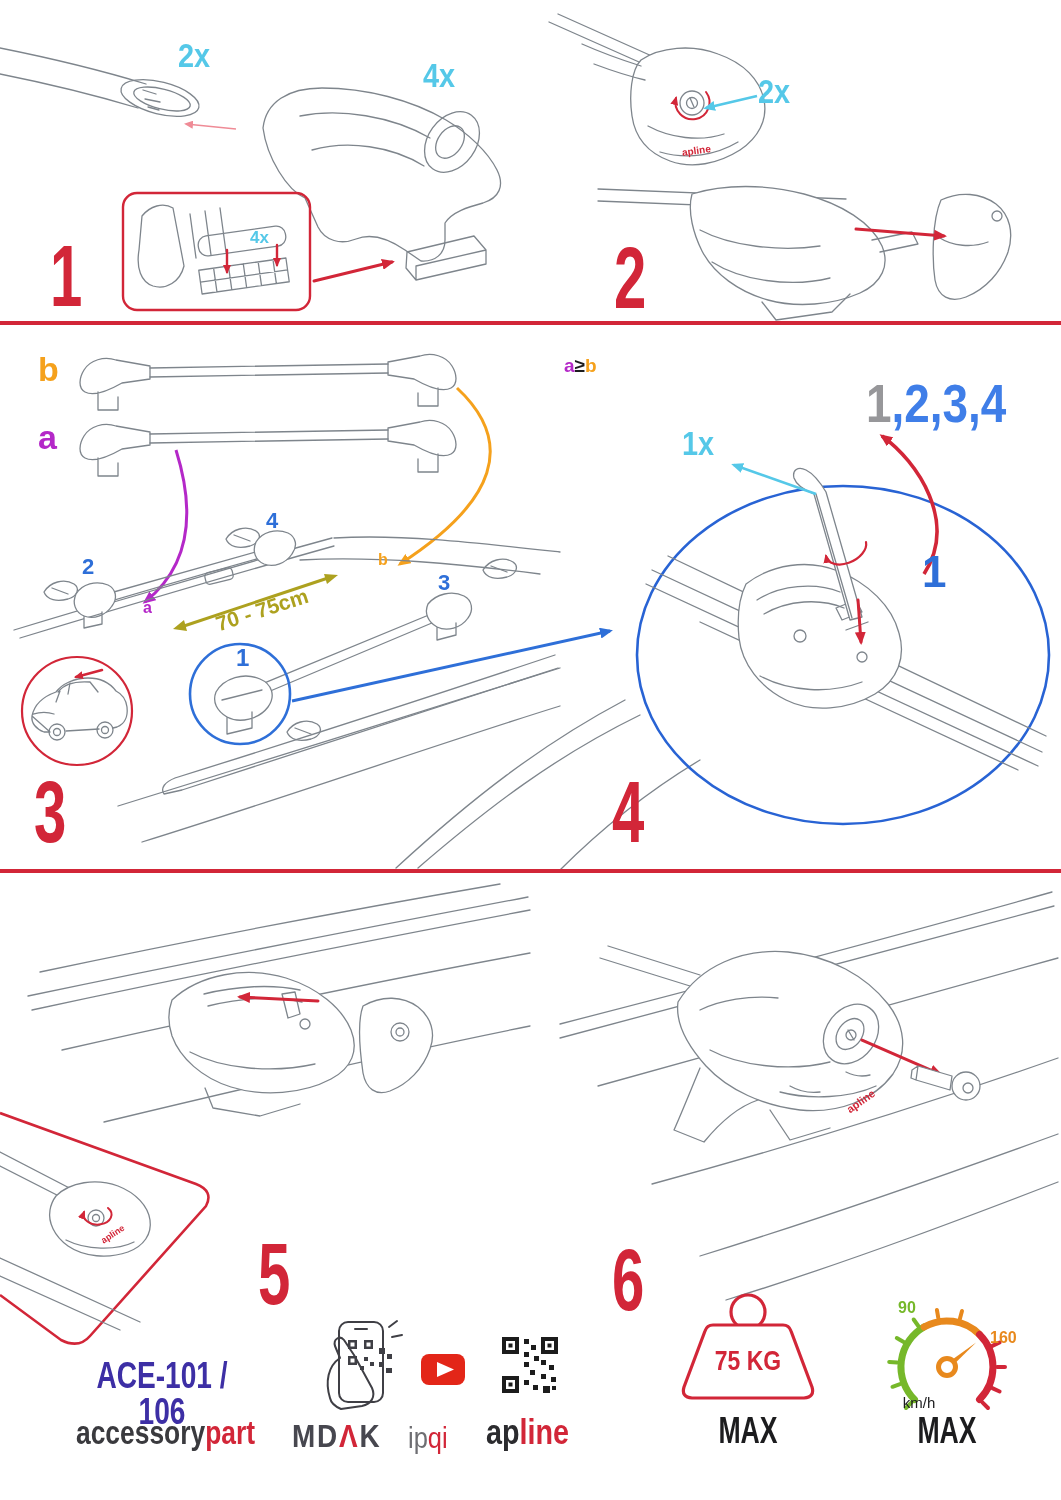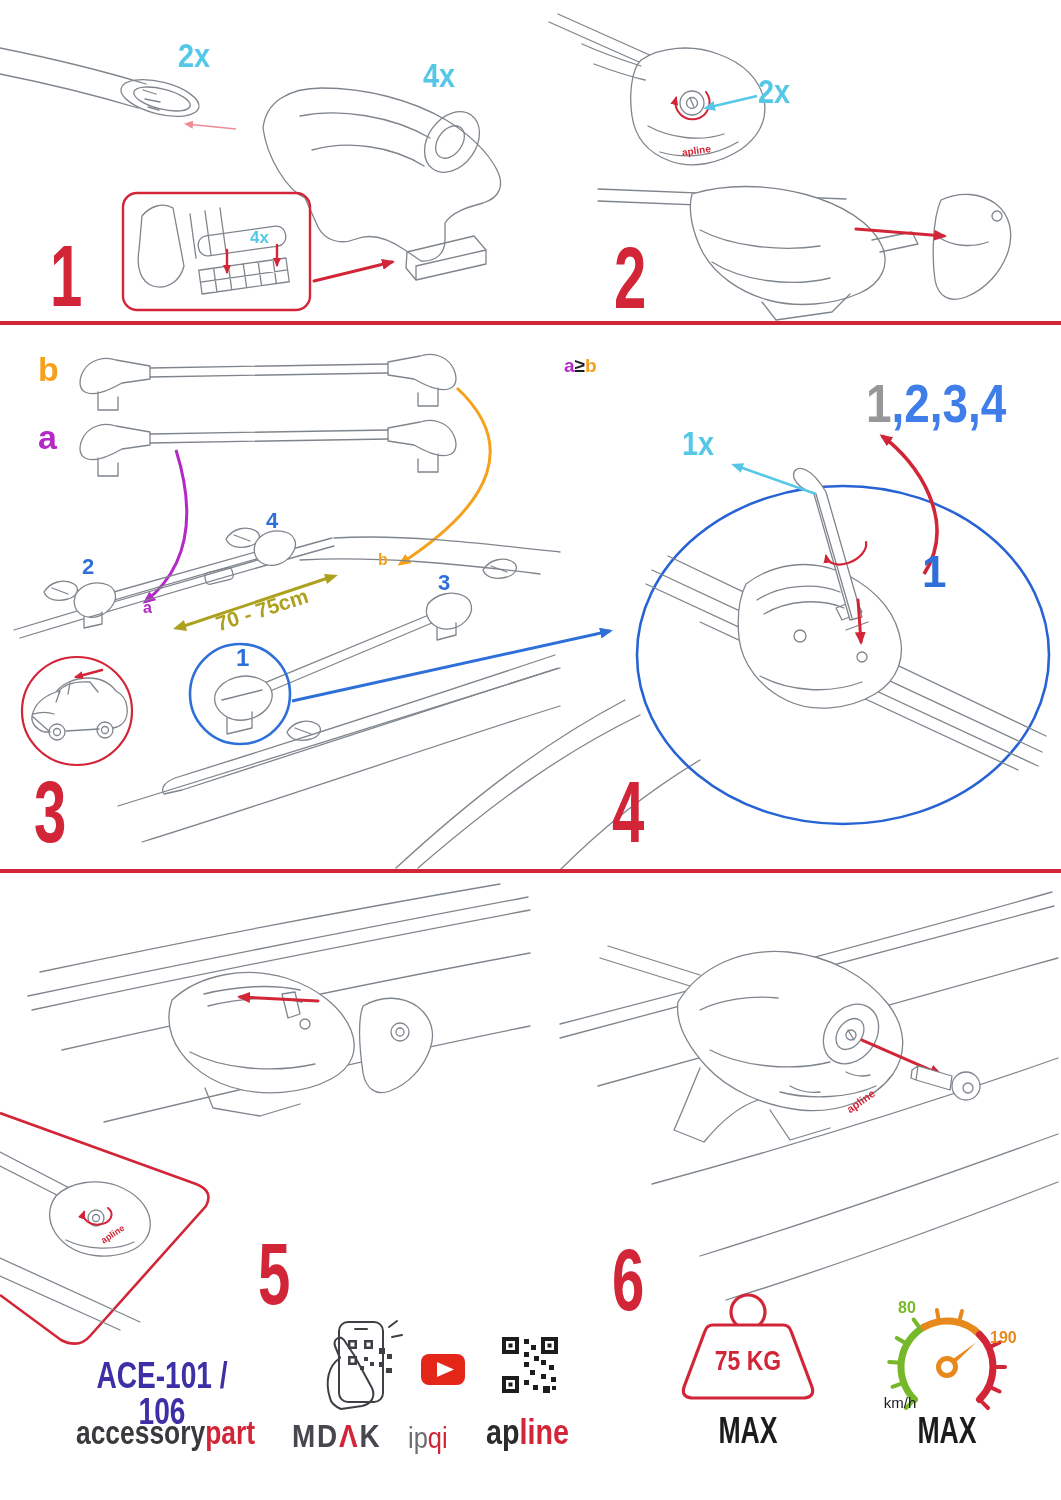--- a/index.html
+++ b/index.html
@@ -42,21 +42,21 @@
   .ipqi .r{color:#d22638;}
   .apline{position:absolute;left:486px;top:1414px;font-weight:700;font-size:35px;line-height:1;
           transform:scaleX(.82);transform-origin:left top;color:#2b2b2e;}
   .apline .r{color:#d22638;}
   .wval{position:absolute;left:706px;top:1348px;width:84px;text-align:center;color:#d22638;
         font-weight:700;font-size:27px;line-height:1;transform:scaleX(.85);transform-origin:center;}
   .maxlab{position:absolute;width:84px;text-align:center;color:#1c1c1e;font-weight:700;
           font-size:37px;line-height:1;transform:scaleX(.72);transform-origin:center;}
   .sp60{position:absolute;left:898px;top:1300px;color:#76b82a;font-weight:700;font-size:16px;line-height:1;}
   .sp120{position:absolute;left:990px;top:1330px;color:#e8891d;font-weight:700;font-size:16px;line-height:1;}
-  .kmh{position:absolute;left:869px;top:1395px;width:62px;text-align:center;color:#1c1c1e;
+  .kmh{position:absolute;left:888px;top:1395px;width:62px;text-align:center;color:#1c1c1e;
        font-size:15px;line-height:1;}
 </style>
 </head>
 <body>
 
 <div id="sheet">
 
   <svg class="abs" style="left:0;top:0;" width="1061" height="1500" viewBox="0 0 1061 1500">
     <defs>
       <marker id="mR" markerUnits="userSpaceOnUse" markerWidth="13" markerHeight="11" refX="10" refY="5.5" orient="auto">
@@ -361,18 +361,18 @@
     <span>MD</span><span class="r">Λ</span><span>K</span>
   </div>
   <div class="ipqi">
     <span>ip</span><span class="r">qi</span>
   </div>
   <div class="apline">
     <span>ap</span><span class="r">line</span>
   </div>
   <div class="wval">75 KG</div>
   <div class="maxlab" style="left:706px;top:1412px;">MAX</div>
-  <div class="sp60">80</div>
-  <div class="sp120">190</div>
+  <div class="sp60">90</div>
+  <div class="sp120">160</div>
   <div class="kmh">km/h</div>
   <div class="maxlab" style="left:905px;top:1412px;">MAX</div>
 
 </div>
 
 </body></html>

